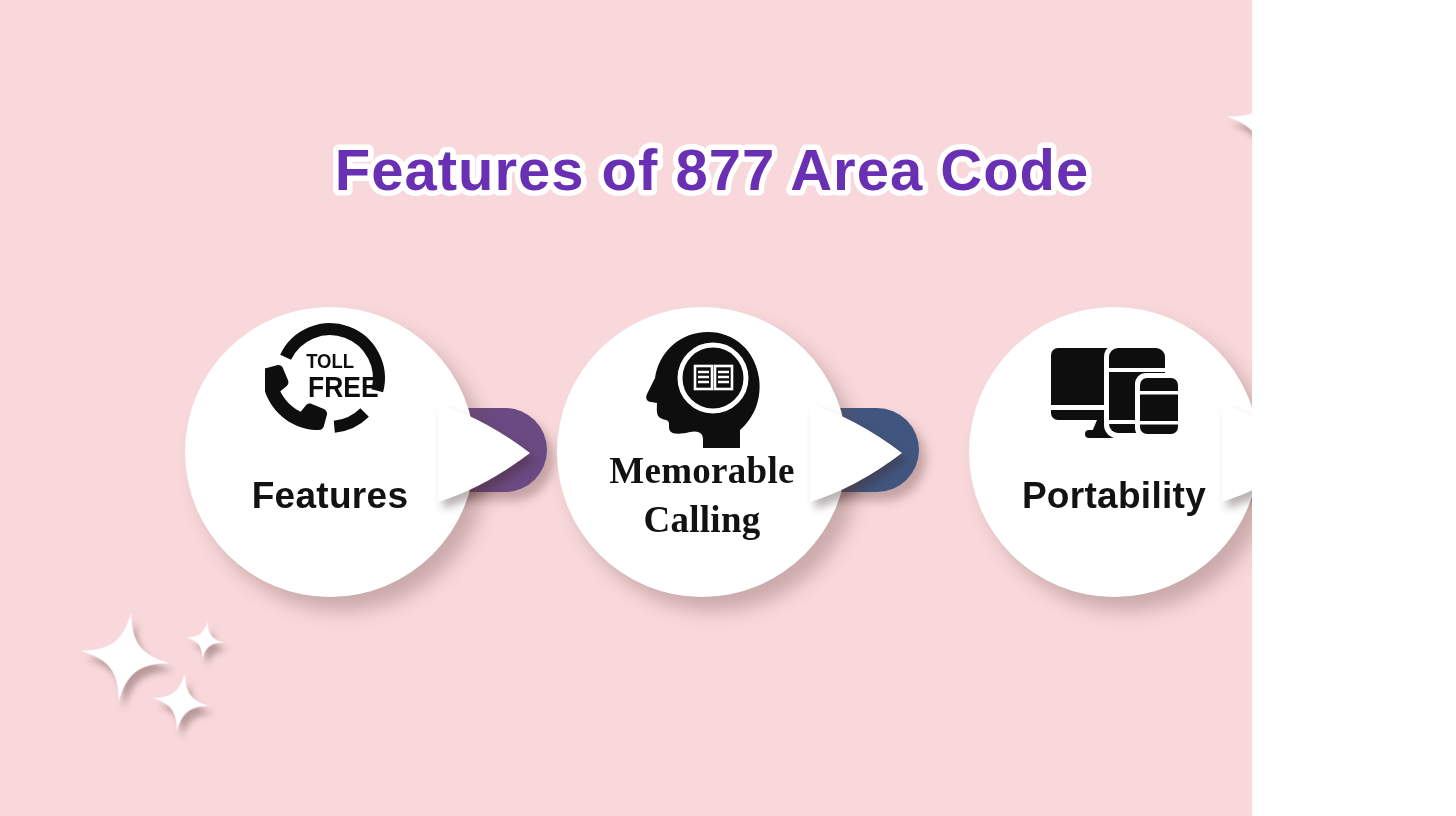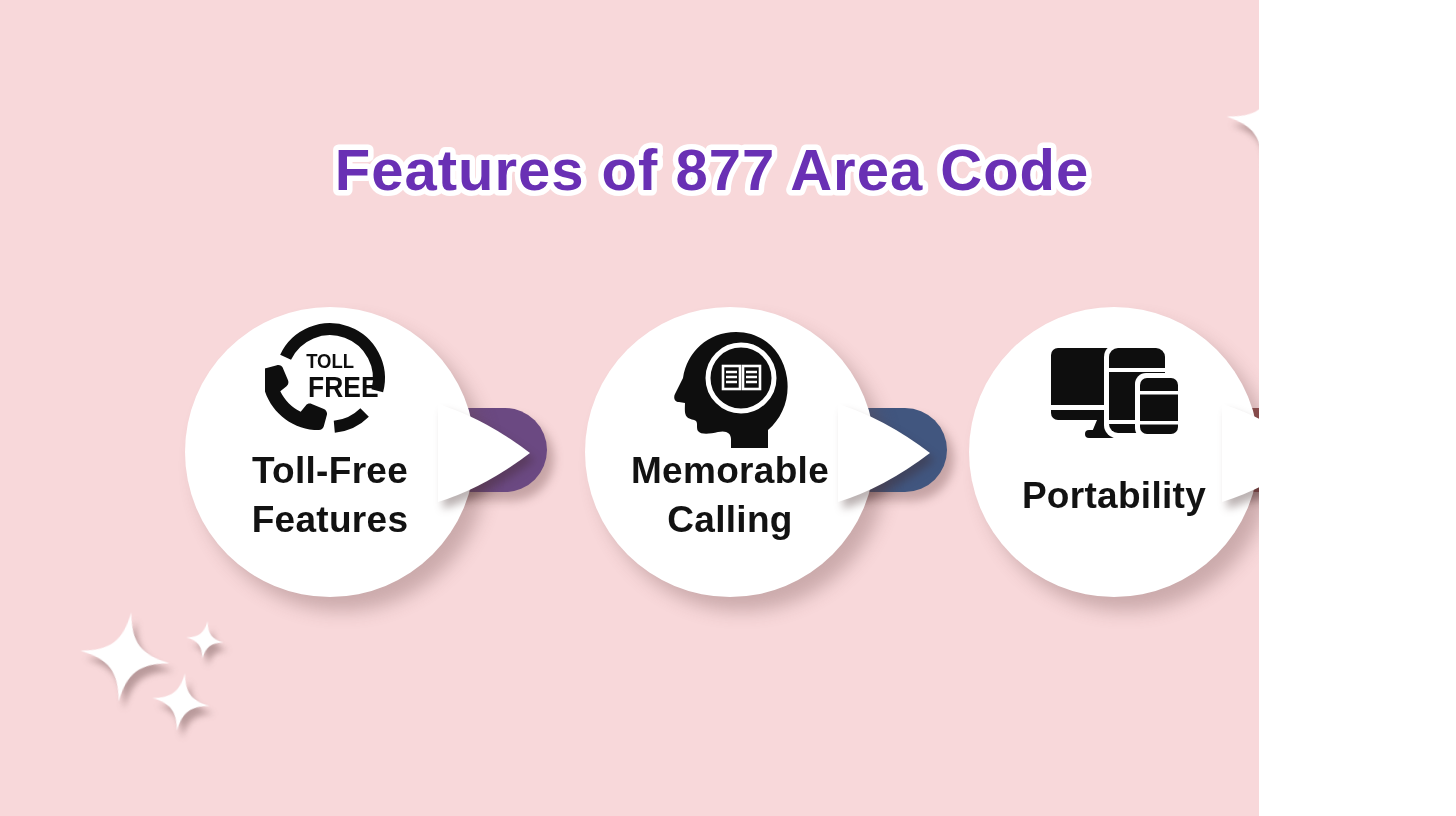--- a/index.html
+++ b/index.html
@@ -3,33 +3,32 @@
 <meta charset="utf-8">
 <style>
   html,body{margin:0;padding:0;}
   body{
     font-family:"Liberation Sans","DejaVu Sans",sans-serif;
     width:1456px;height:816px;overflow:hidden;
   }
   .canvas{
     position:relative;width:1252px;height:816px;overflow:hidden;
     background:#F8D8DA;
-    padding-left:7px;
   }
   
   .title-svg{position:absolute;left:0;top:118px;width:1456px;height:104px;}
   .title-svg text{
     font-family:"Liberation Sans","DejaVu Sans",sans-serif;
     font-weight:bold;font-size:58px;letter-spacing:1px;
     paint-order:stroke fill;stroke-width:11px;stroke-linejoin:round;
   }
   
   .card{position:absolute;top:290px;width:420px;height:340px;}
   .card-1{left:120px;}
-  .card-2{left:520px;}
+  .card-2{left:492px;font-family:Liberation Serif, serif;}
   .card-3{left:904px;}
   .tab{
     position:absolute;left:303px;top:118px;width:124px;height:84px;
     border-radius:10px 42px 42px 10px;z-index:1;
     box-shadow:7px 9px 10px rgba(105,70,70,0.35);
   }
   .circle{
     position:absolute;left:65px;top:17px;width:290px;height:290px;
     border-radius:50%;background:#FFFFFF;z-index:2;
     box-shadow:12px 14px 18px rgba(110,75,75,0.32);
@@ -88,21 +87,20 @@
         <path d="M20.6,42.3 A49,49 0 0 1 112.3,75.7"></path>
         <path d="M99.6,97.6 A49,49 0 0 1 69.3,111.8"></path>
       </g>
       <text class="tollfree-caption" transform="scale(0.88,1)" x="74" y="53" text-anchor="middle" font-size="21" fill="#0E0E0E">TOLL</text>
       <text class="tollfree-caption" transform="scale(0.88,1)" x="89" y="82" text-anchor="middle" font-size="30" fill="#0E0E0E">FREE</text>
       <g transform="translate(-3,50) scale(0.127)">
         <path fill="#0E0E0E" d="M164.9 24.6c-7.7-18.6-28-28.5-47.4-23.2l-88 24C12.1 30.2 0 46 0 64c0 247.4 200.6 448 448 448c18 0 33.8-12.1 38.6-29.5l24-88c5.3-19.4-4.6-39.7-23.2-47.4l-96-40c-16.3-6.8-35.2-2.1-46.3 11.6L304.7 368C234.3 334.7 177.3 277.7 144 207.3L193.3 167c13.7-11.2 18.4-30 11.6-46.3l-40-96z"></path>
       </g>
     </svg>
     <div class="label">
-      <span>Toll-Free</span>
       <span>Features</span>
     </div>
   </div>
 
   <div class="card card-2">
     <div class="tab" style="background-color: rgb(65, 86, 127);"></div>
     <div class="circle"></div>
     <svg class="pointer" viewBox="0 0 94 106">
       <path d="M0,4 Q46,18 92,53 Q46,88 0,102 Z" fill="#FFFFFF"></path>
     </svg>

